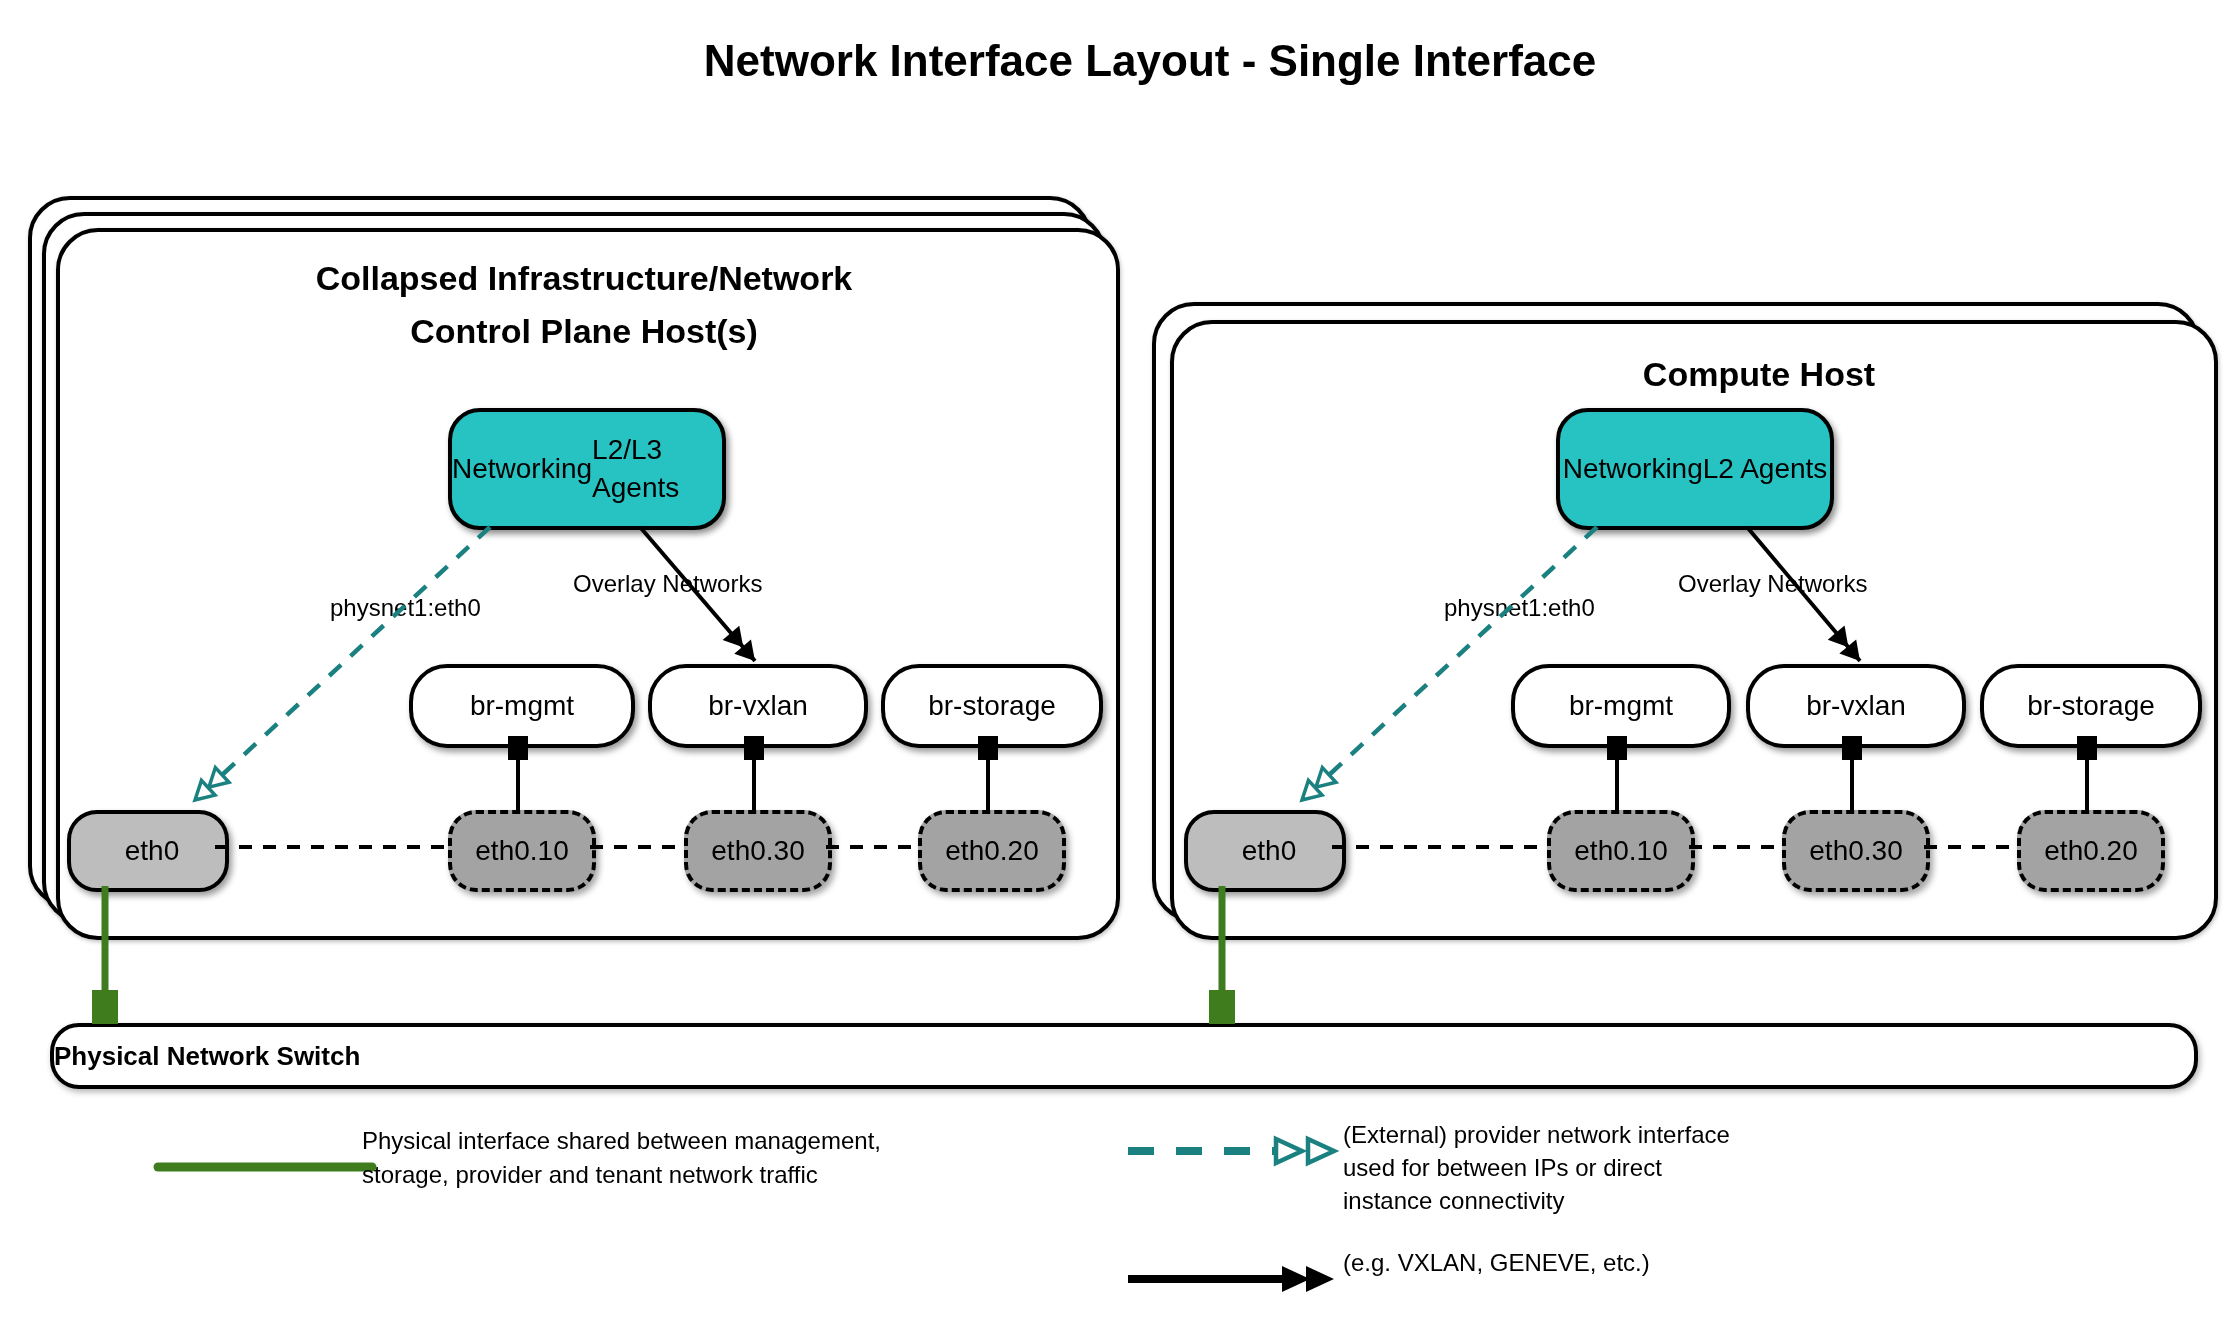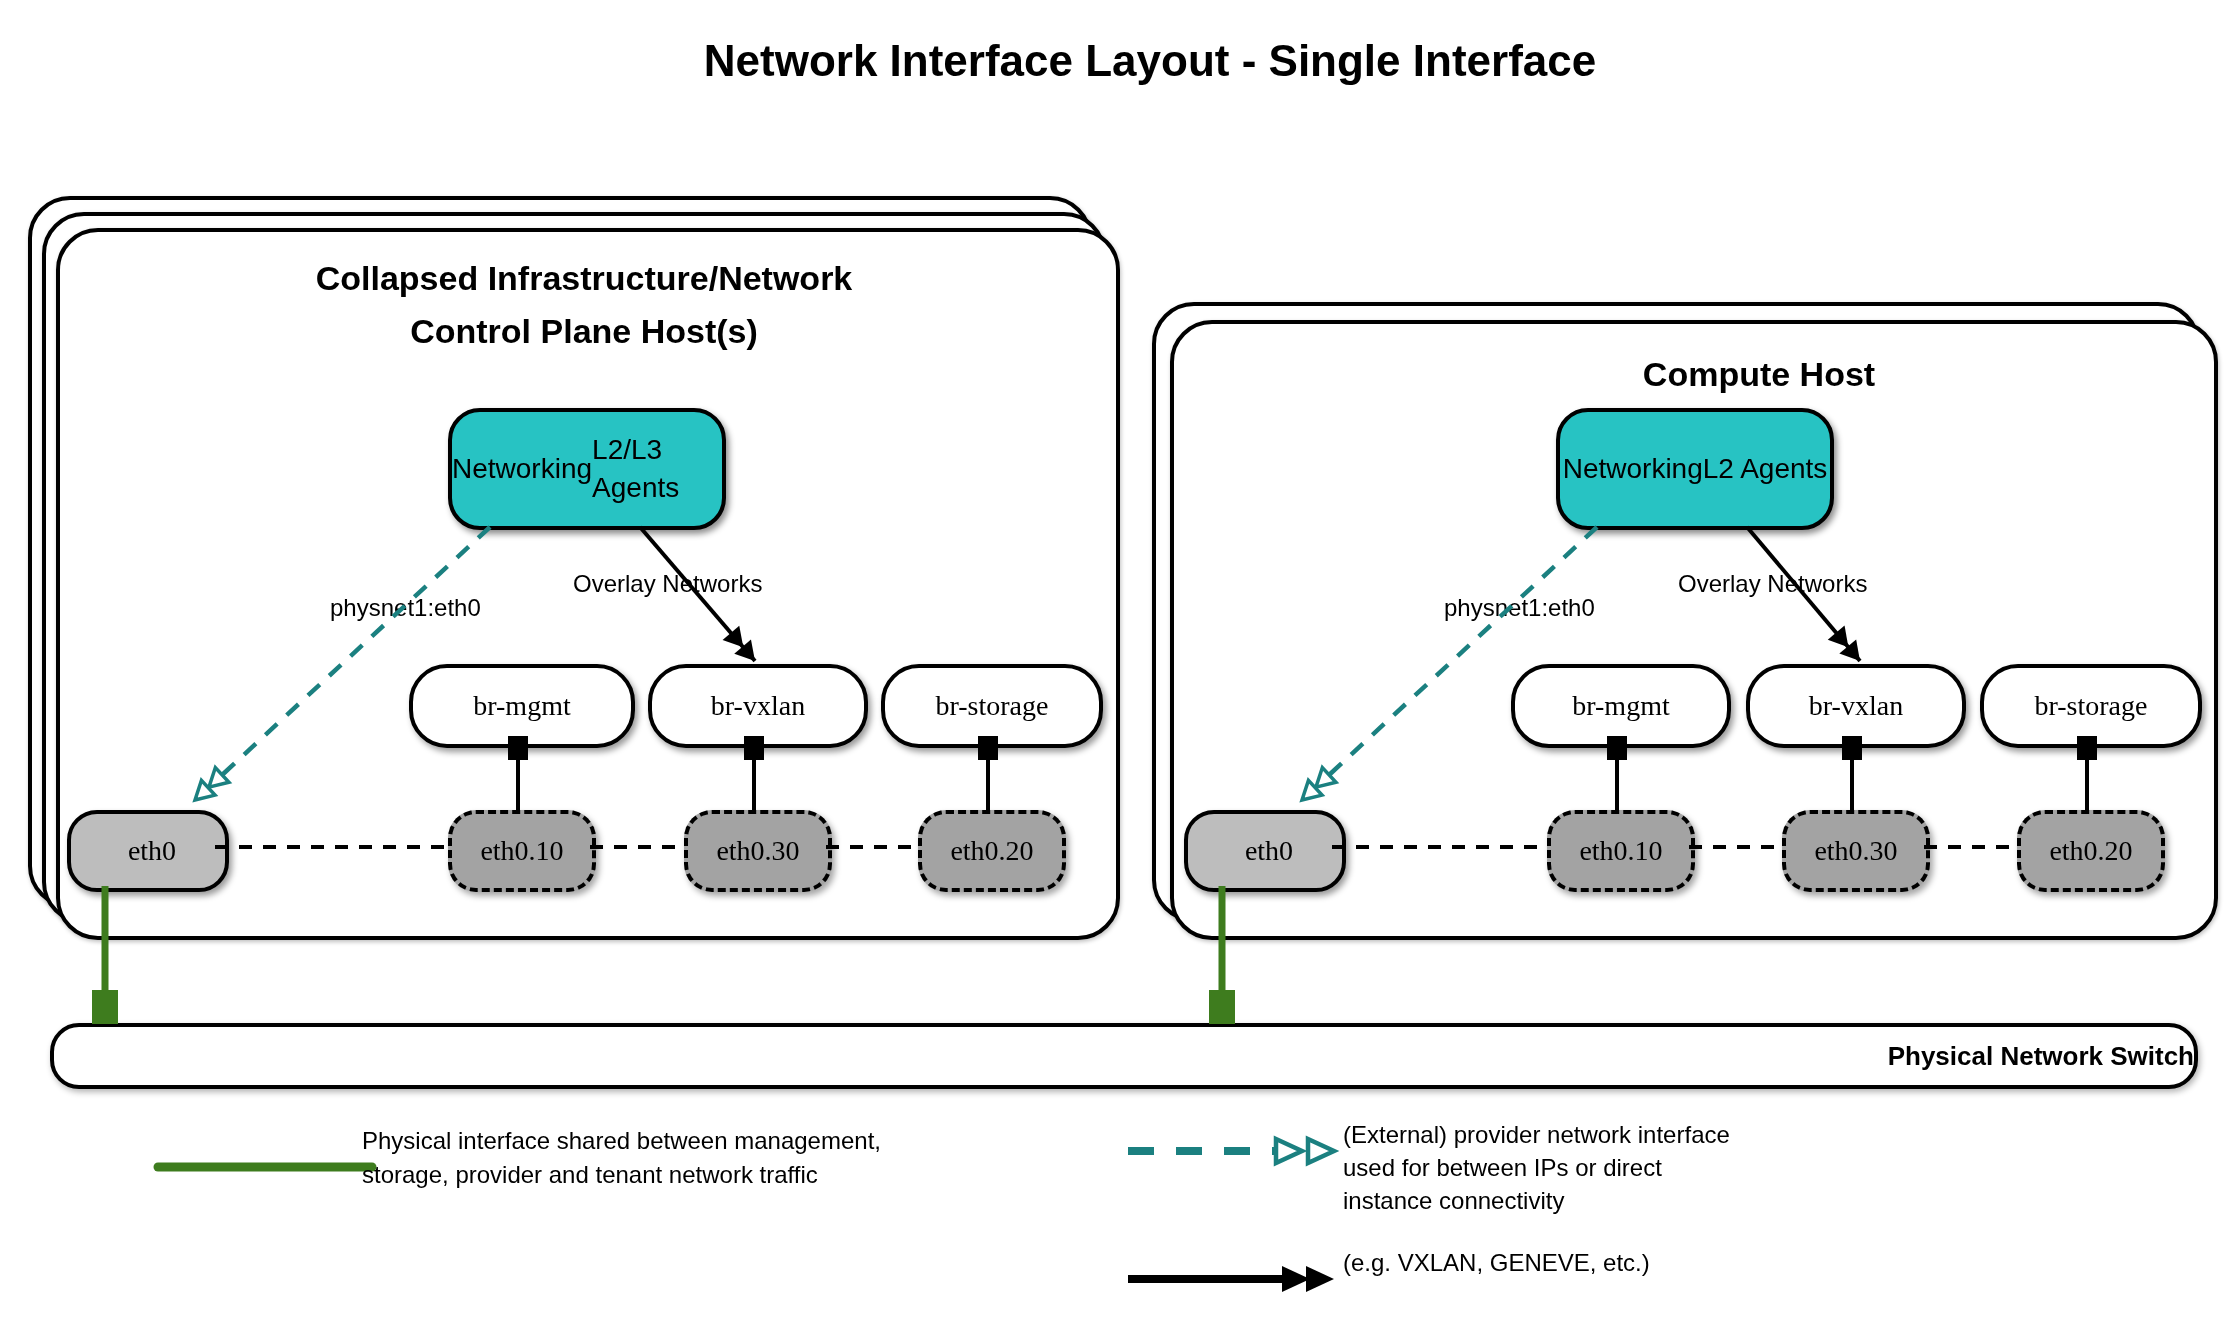--- a/index.html
+++ b/index.html
@@ -9,27 +9,27 @@
   .diagram-title{left:0;right:0;top:36px;padding-left:72px;text-align:center;
                  font-size:44px;font-weight:bold;}
   .card{position:absolute;background:#fff;border:4px solid #000;border-radius:42px;
         box-shadow:1px 2px 4px rgba(0,0,0,0.25);}
   .host-title{position:absolute;text-align:center;font-size:34px;font-weight:bold;line-height:53px;}
   .agent{position:absolute;background:#27C3C3;border:4px solid #000;border-radius:32px;
          display:flex;flex-direction:row;align-items:center;justify-content:center;
          font-size:28px;line-height:38px;box-shadow:3px 4px 6px rgba(0,0,0,0.45);}
   .node{position:absolute;background:#fff;border:4px solid #000;border-radius:38px;
         display:flex;align-items:center;justify-content:center;font-size:28px;
-        box-shadow:3px 4px 6px rgba(0,0,0,0.40);font-family:Liberation Serif, serif;}
+        box-shadow:3px 4px 6px rgba(0,0,0,0.40);}
   .vlan{border-style:dashed;border-radius:28px;box-shadow:none;
         filter:drop-shadow(3px 4px 3px rgba(0,0,0,0.35));background:#a3a3a3;}
   .phys{background:#BDBDBD;border-radius:30px;padding-left:8px;}
   .small-label{position:absolute;font-size:24px;}
   .switch-bar{position:absolute;background:#fff;border:4px solid #000;border-radius:29px;
-              display:flex;align-items:center;justify-content:flex-end;
+              display:flex;align-items:center;justify-content:flex-start;
               font-size:26px;font-weight:bold;box-shadow:2px 3px 6px rgba(0,0,0,0.30);}
   .overlay-svg{position:absolute;left:0;top:0;z-index:10;pointer-events:none;}
   .legend-text{position:absolute;font-size:24px;line-height:34px;}.z4{z-index:4;position:absolute;}
 </style>
 </head>
 <body>
 
 <div class="canvas">
 
   <div class="abs diagram-title">Network Interface Layout - Single Interface</div>

